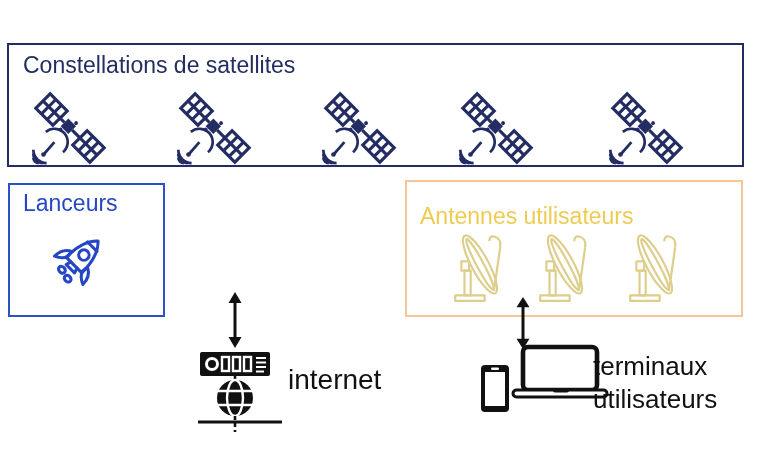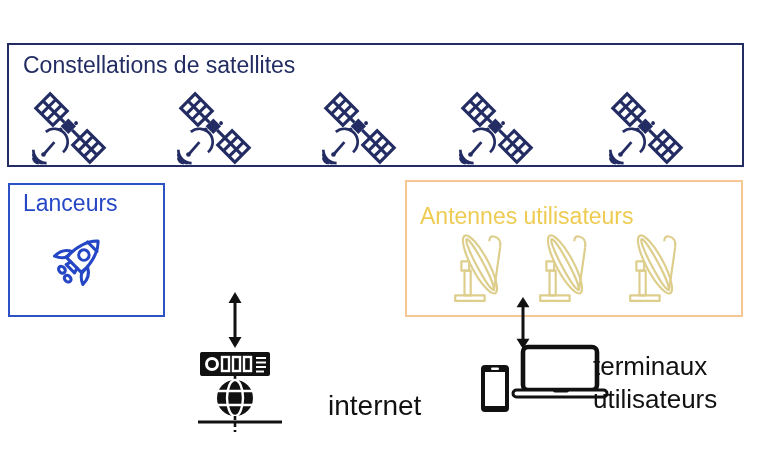--- a/index.html
+++ b/index.html
@@ -33,21 +33,21 @@
 
   .arrow{position:absolute;color:var(--ink);z-index:5;}
   .arrow-left{left:225px;top:292px;width:20px;height:56px;}
   .arrow-right{left:513px;top:297px;width:20px;height:52px;}
 
   .cluster{position:absolute;color:var(--ink);}
   .internet-cluster{left:196px;top:346px;width:90px;height:92px;}
   .terminals-cluster{left:473px;top:338px;width:140px;height:80px;}
 
   .plain-label{position:absolute;color:var(--ink);}
-  .internet-label{left:288px;top:390px;font-size:28px;margin-left:40px;}
+  .internet-label{left:288px;top:364px;font-size:28px;}
   .terminals-label{left:593px;top:350px;font-size:26px;line-height:33px;width:145px;}
 
   .defs{position:absolute;width:0;height:0;overflow:hidden;}
 </style>
 </head>
 <body>
 
 <svg class="defs" aria-hidden="true">
   <symbol id="sym-sat" viewBox="0 0 100 100">
     <g transform="rotate(-45 50 50)" fill="none" stroke="currentColor" stroke-width="4">

